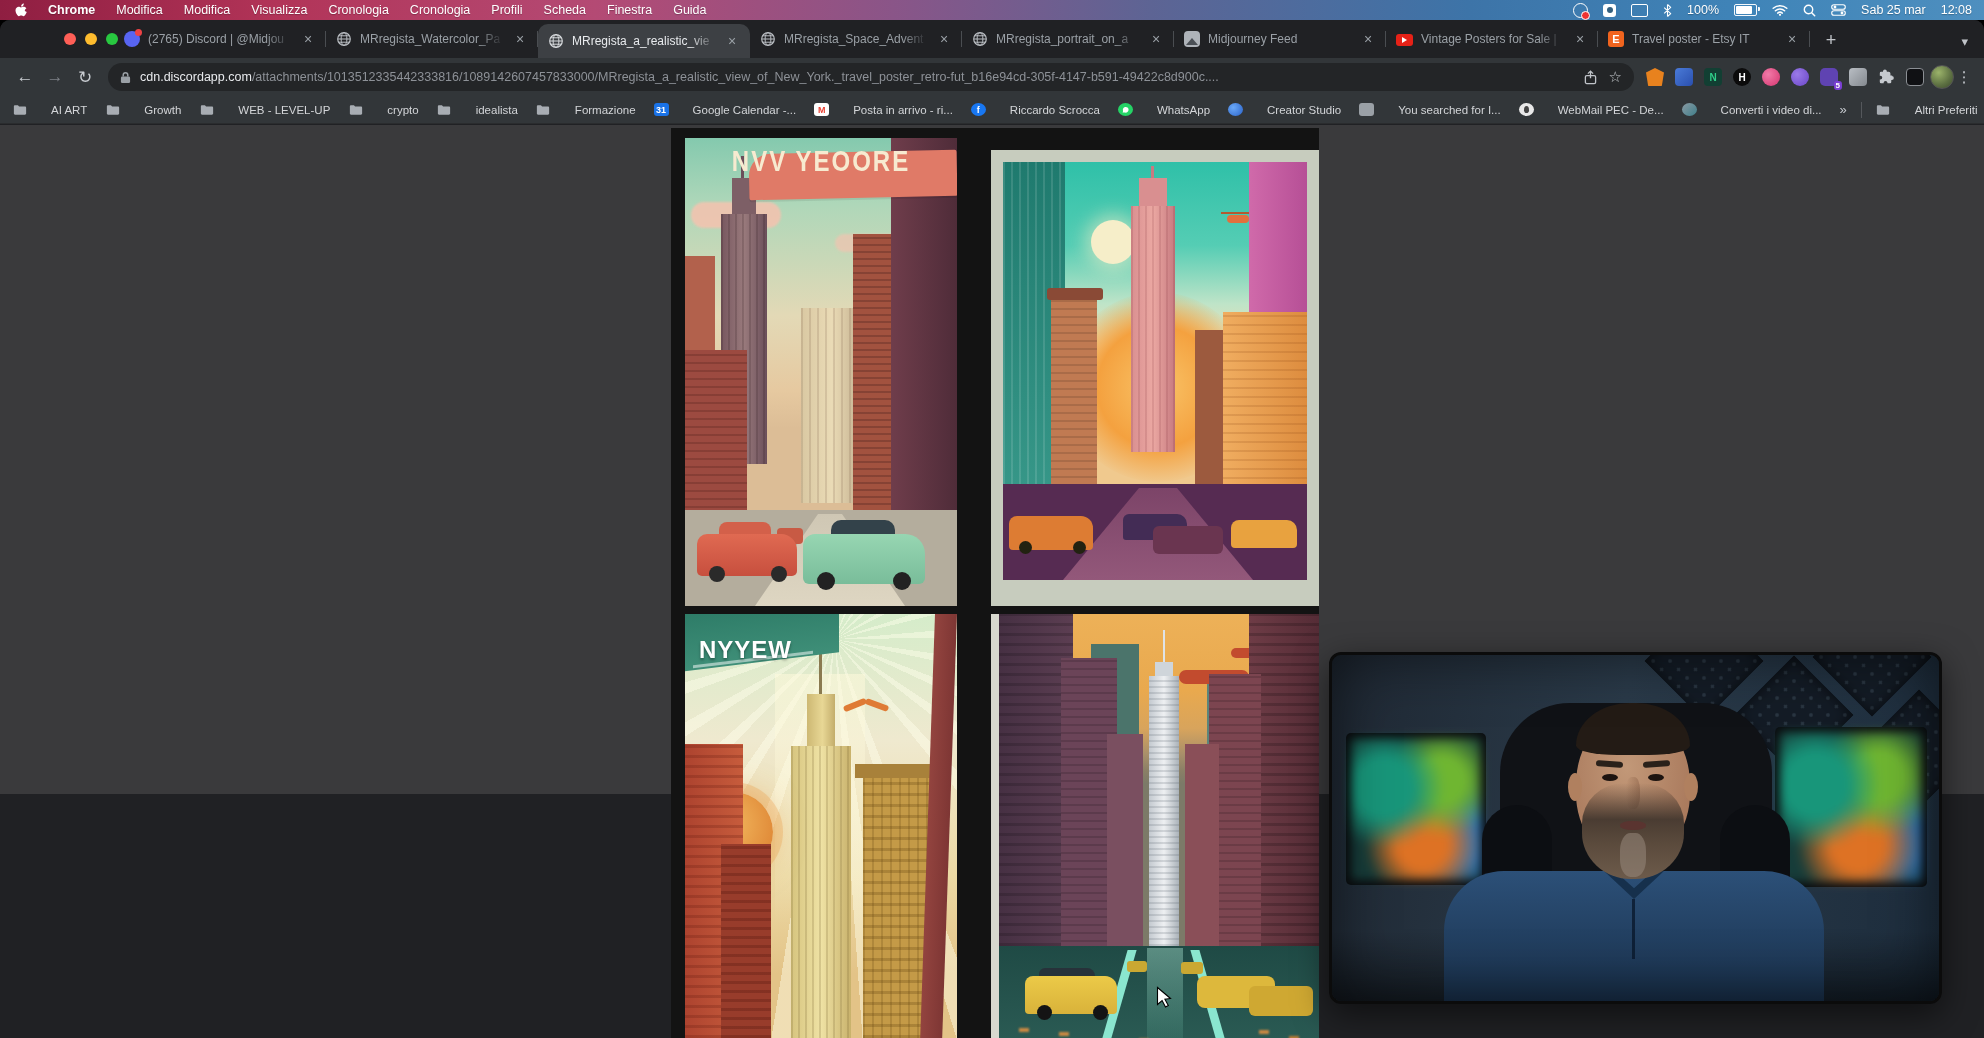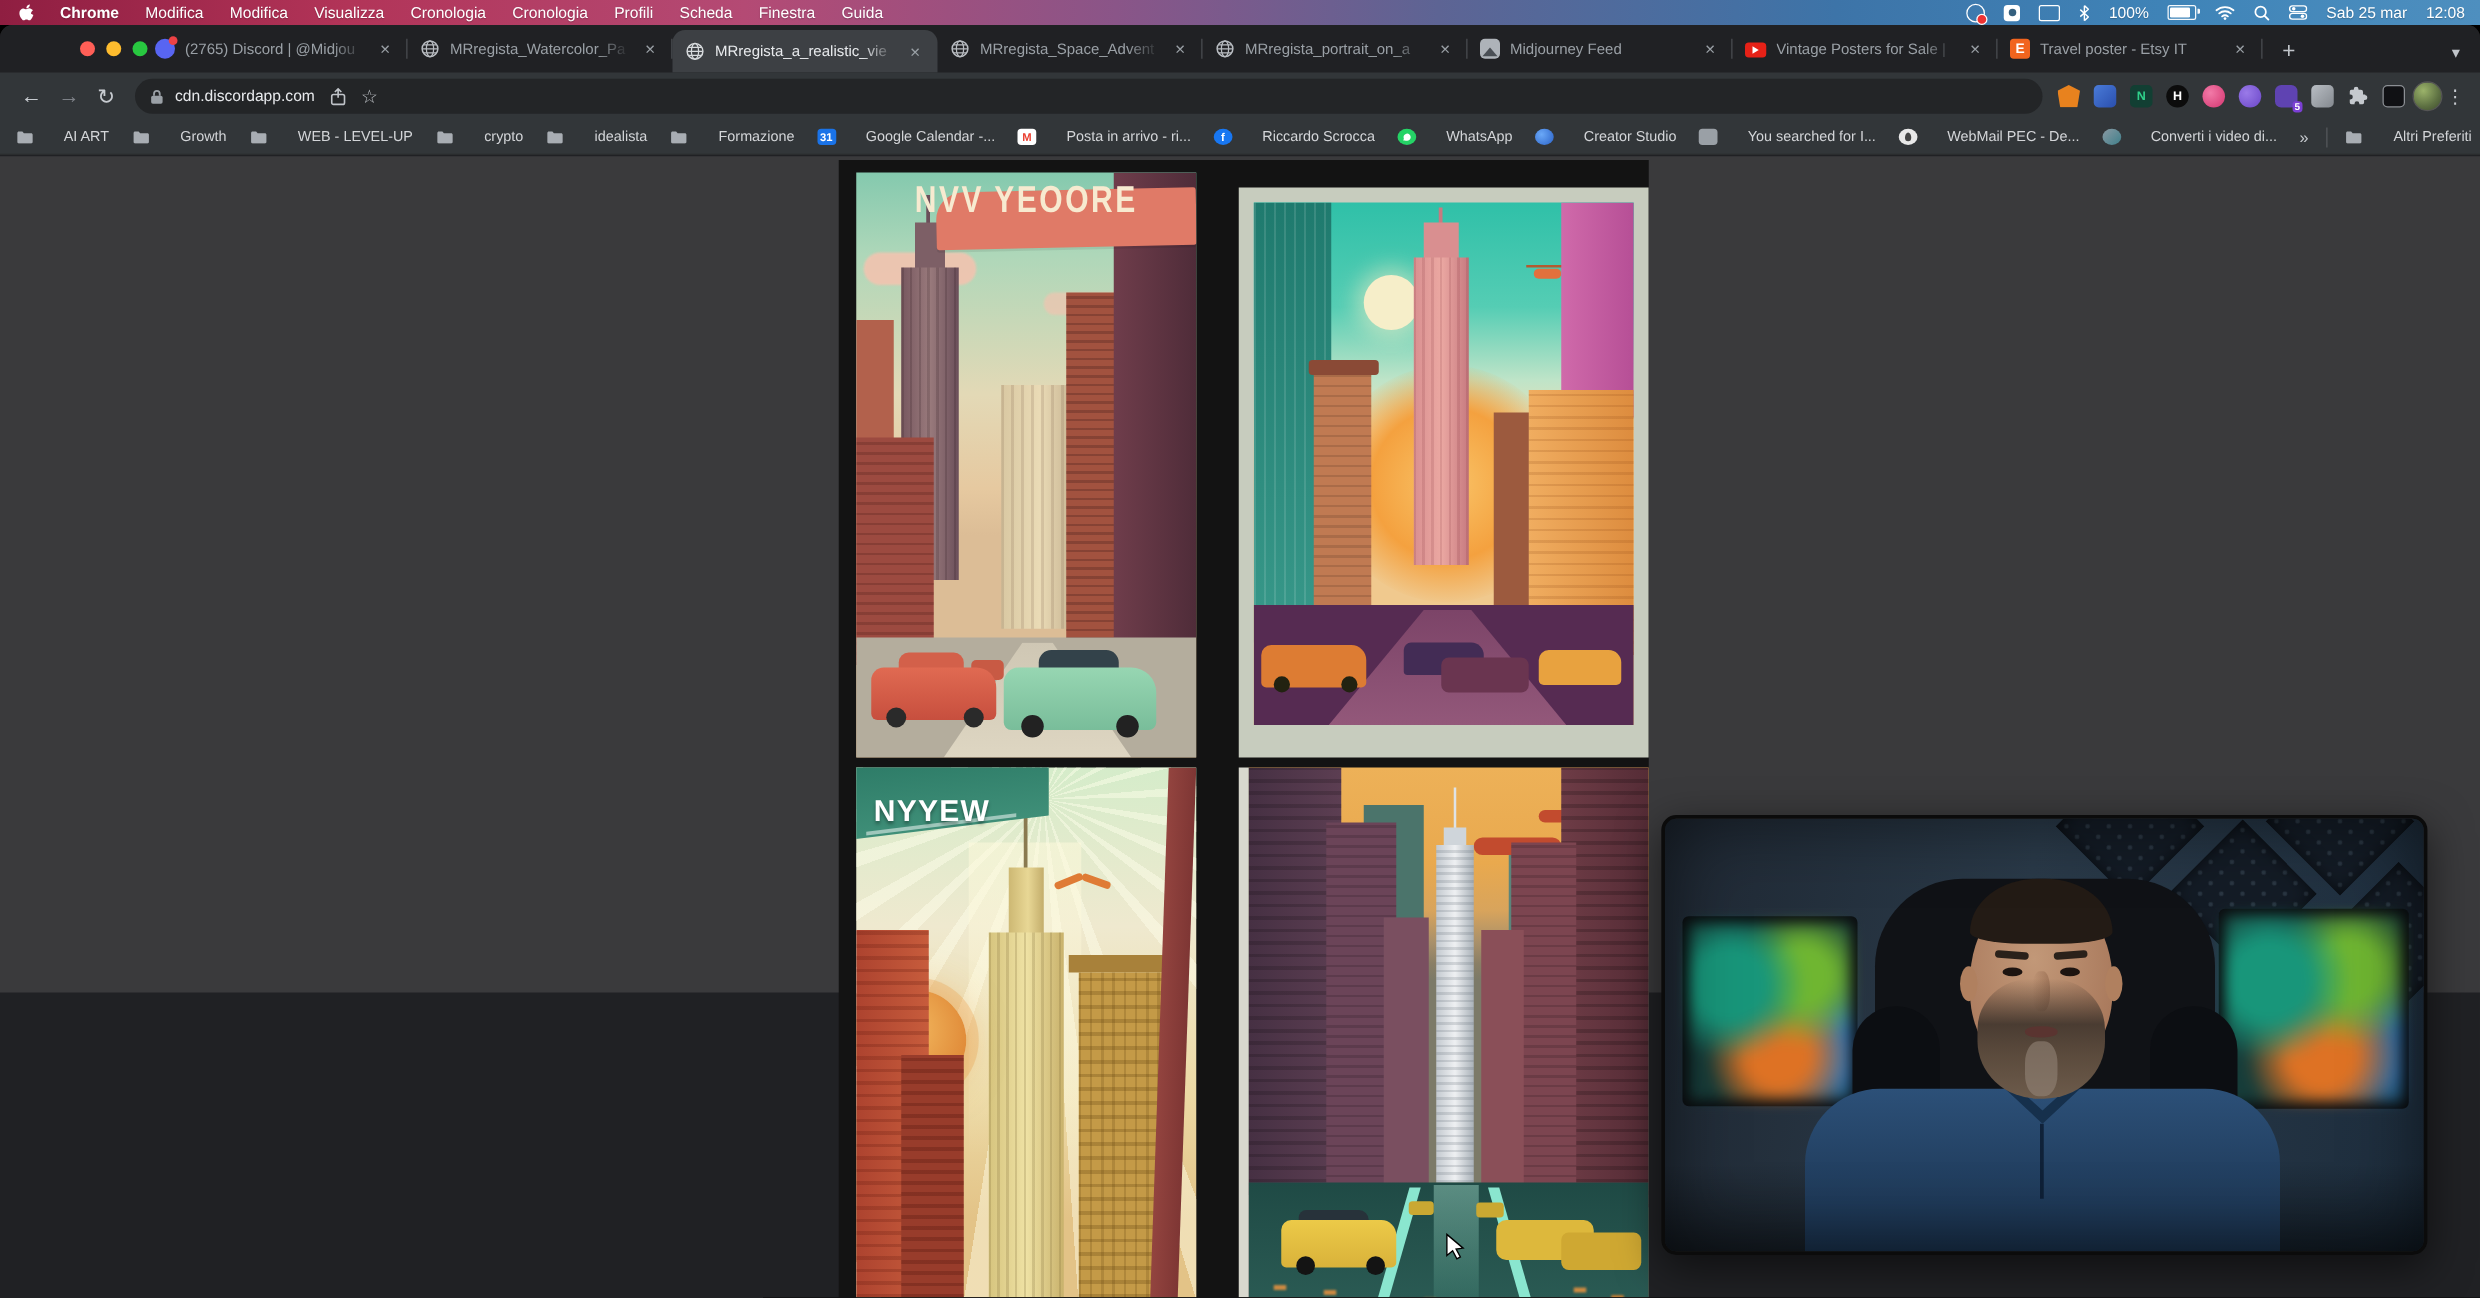--- a/index.html
+++ b/index.html
@@ -259,20 +259,21 @@
       <span class="navbtn">↻</span>
 
       <div class="omni">
         <span style="display:flex;margin-right:9px;">
           <svg width="11" height="13" viewBox="0 0 12 14">
               <rect x="1" y="6" width="10" height="7" rx="1.5" fill="#9aa0a6"></rect>
               <path d="M3.5 6V4.2a2.5 2.5 0 0 1 5 0V6" stroke="#9aa0a6" stroke-width="1.6" fill="none"></path>
             </svg>
         </span>
         <span class="host">cdn.discordapp.com</span>
+        <span class="path">/attachments/1013512335442333816/1089142607457833000/MRregista_a_realistic_view_of_New_York._travel_poster_retro-fut_b16e94cd-305f-4147-b591-49422c8d900c....</span>
         <span class="oicons">
           <span style="display:flex;">
             <svg width="13" height="15" viewBox="0 0 14 16">
                 <rect x="1.5" y="6" width="11" height="8.5" rx="1.5" fill="none" stroke="#c0c4c9" stroke-width="1.4"></rect>
                 <path d="M7 1.2v7.6M4.2 3.8 7 1.1l2.8 2.7" stroke="#c0c4c9" stroke-width="1.4" fill="none"></path>
               </svg>
           </span>
           <span style="color:#c0c4c9;font-size:15px;">☆</span>
         </span>
       </div>

